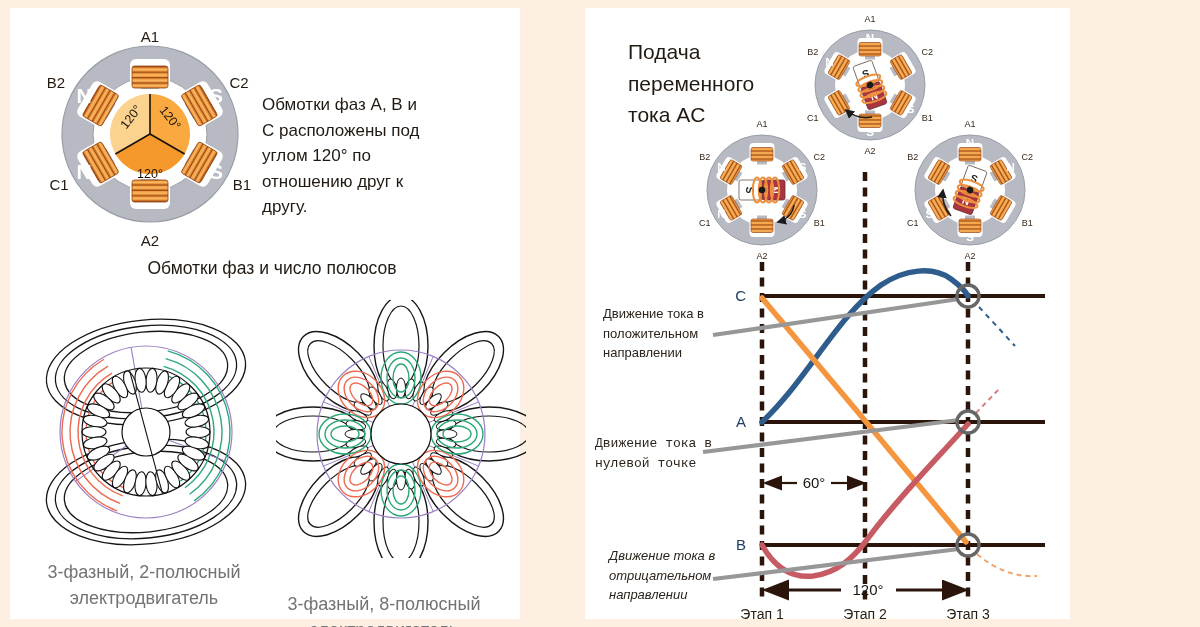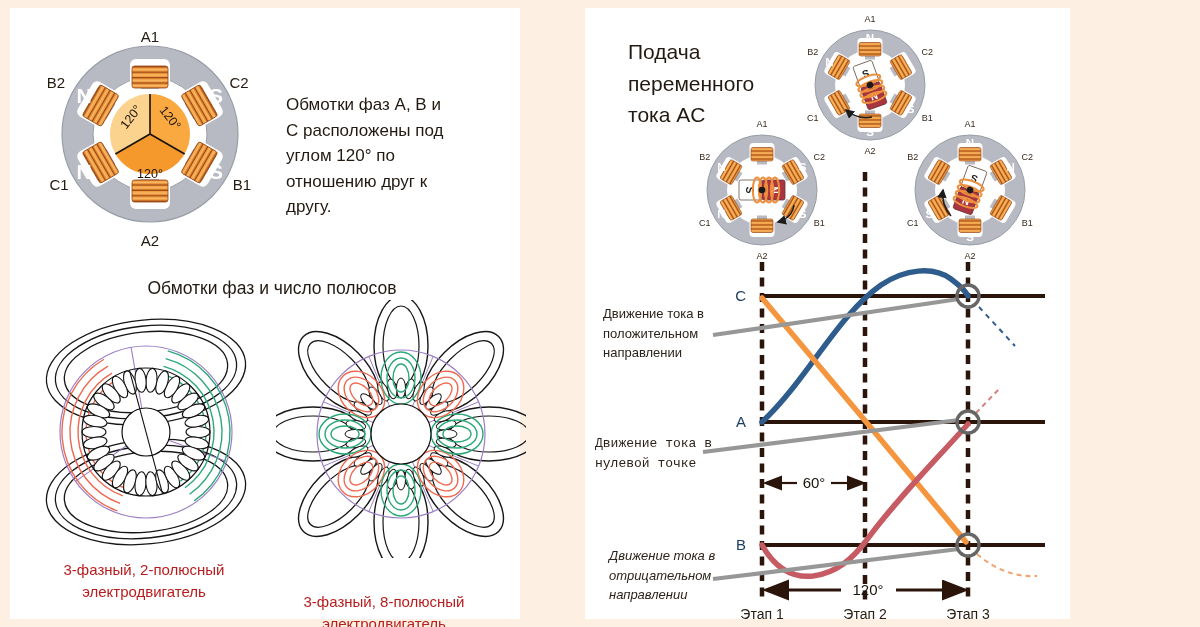--- a/index.html
+++ b/index.html
@@ -7,29 +7,29 @@
     width:1200px;height:627px;position:relative;overflow:hidden;
     background:#fdf0e3;
     font-family:"Liberation Sans", sans-serif;
     color:#231a10;
   }
   .panel{position:absolute;background:#ffffff;}
   #left-panel{left:10px;top:8px;width:510px;height:611px;}
   #right-panel{left:585px;top:8px;width:485px;height:611px;}
   .abs{position:absolute;}
   .intro-text{
-    left:276px;top:84px;width:168px;
+    left:252px;top:84px;width:168px;
     font-size:17px;line-height:1.5;color:#221a12;
   }
   .subheading{
     left:92px;top:248px;width:340px;text-align:center;
-    font-size:17.5px;line-height:1.45;color:#221a12;margin-top:20px;
+    font-size:17.5px;line-height:1.45;color:#221a12;
   }
   .caption{
-    top:551px;text-align:center;font-size:15px;line-height:1.45;color:#b91c1c;
+    top:551px;text-align:center;font-size:18px;line-height:1.45;color:#737373;
   }
   #caption-2pole{left:6px;width:256px;}
   #caption-8pole{left:251px;width:246px;margin-top:32px;}
   .rp-heading{
     left:43px;top:28px;width:146px;
     font-size:21px;line-height:1.5;color:#221a12;
   }
   .callout{
     font-size:13px;line-height:1.5;color:#2c241c;width:124px;
   }

